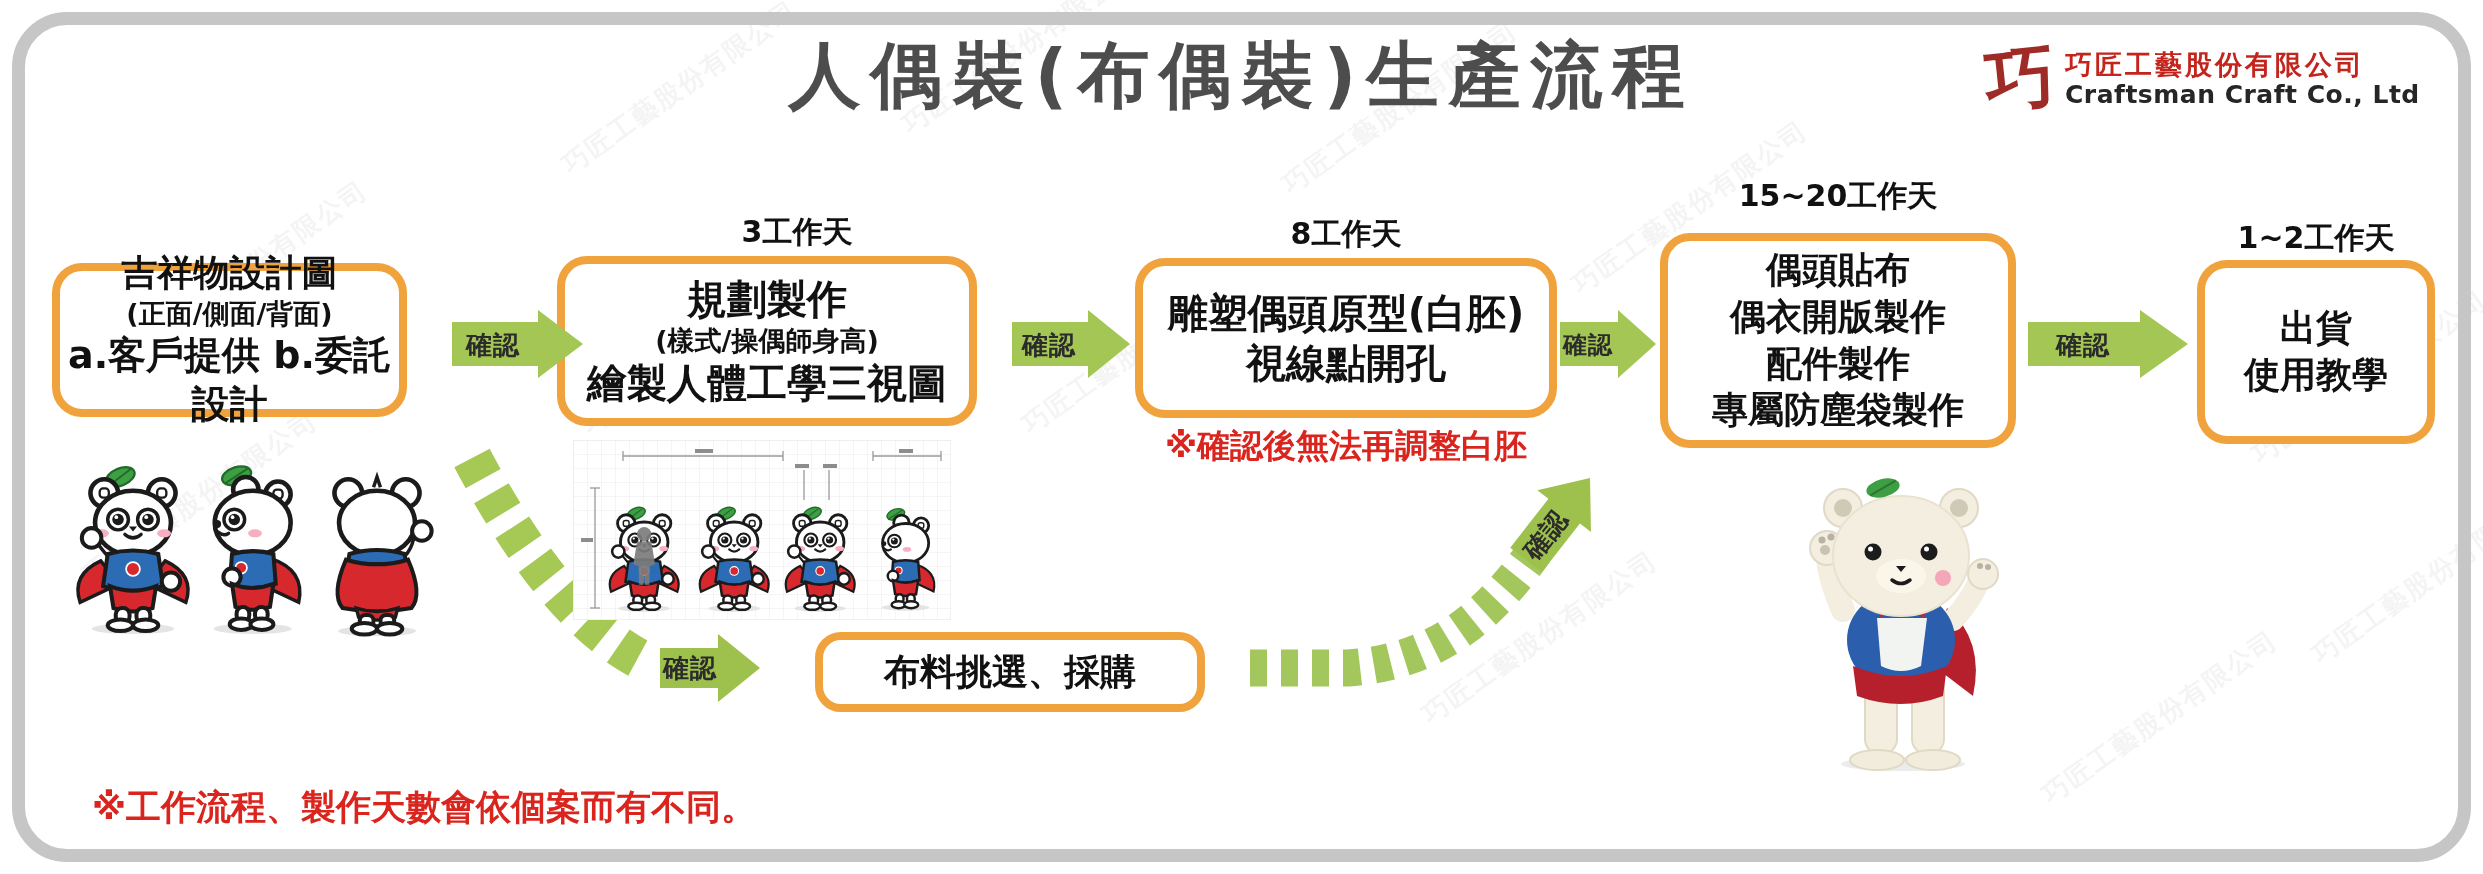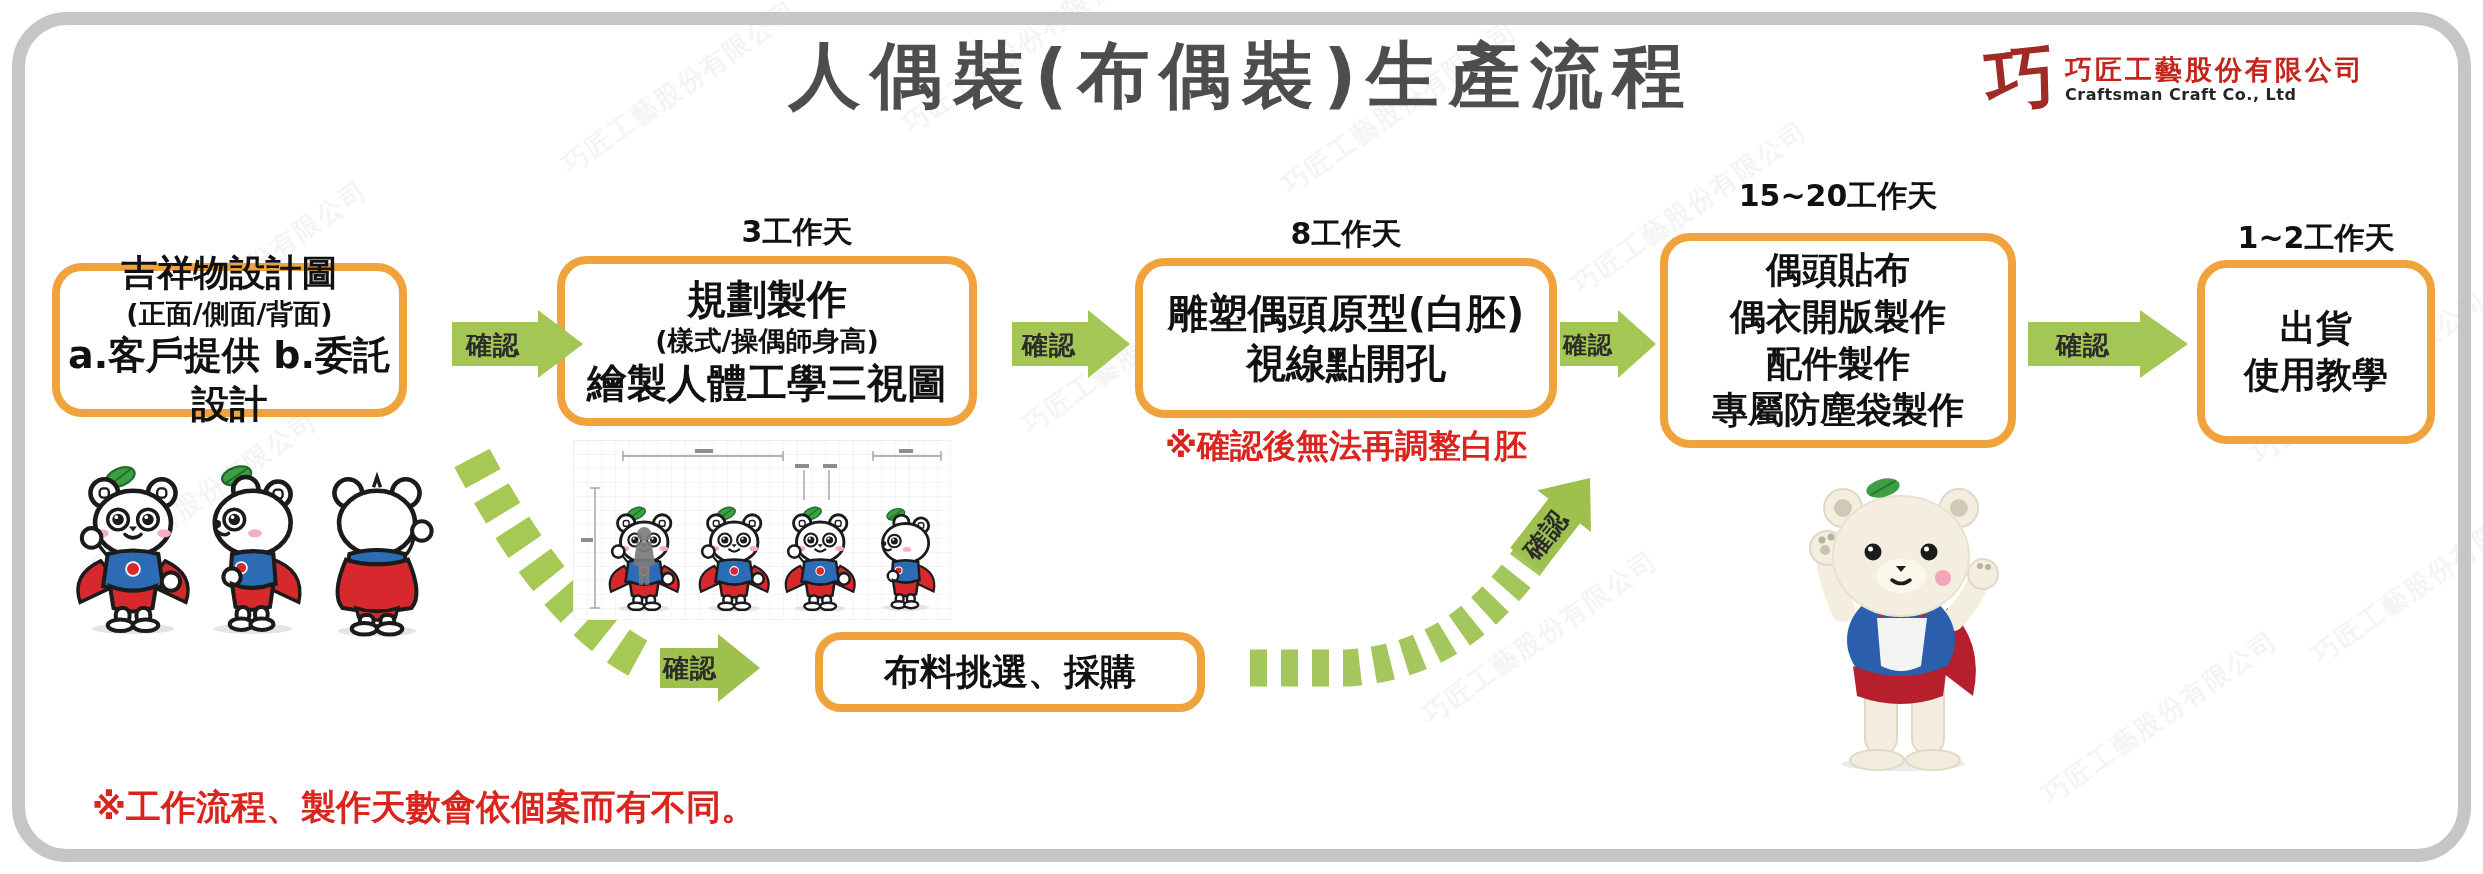--- a/index.html
+++ b/index.html
@@ -7,21 +7,21 @@
          font-family:"DejaVu Sans","Liberation Sans",sans-serif;color:#111;}
   .frame{position:absolute;left:12px;top:12px;right:12px;bottom:12px;
          border:13px solid #c6c6c6;border-radius:55px;pointer-events:none;z-index:3;}
   .title{position:absolute;left:0;right:0;top:28px;text-align:center;
          font-size:72px;font-weight:bold;color:#4d4d4d;letter-spacing:10px;z-index:2;}
   
   .logo{position:absolute;left:1985px;top:44px;display:flex;align-items:center;gap:10px;z-index:2;}
   .logo-glyph{font-family:"DejaVu Serif","Liberation Serif",serif;font-size:70px;line-height:70px;
               color:#9e2b25;font-weight:bold;transform:rotate(-6deg);}
   .logo-zh{font-size:27px;font-weight:bold;color:#c3251d;letter-spacing:3px;line-height:1.15;}
-  .logo-en{font-size:16px;font-weight:bold;color:#262626;letter-spacing:.5px;}
+  .logo-en{font-size:25px;font-weight:bold;color:#262626;letter-spacing:.5px;}
   
   .step{position:absolute;background:#fff;border:8px solid #f0a33c;border-radius:30px;
         display:flex;flex-direction:column;justify-content:center;align-items:center;
         text-align:center;z-index:2;box-sizing:border-box;}
   .l-xl{font-size:40px;font-weight:bold;line-height:1.25;}
   .l-lg{font-size:36px;font-weight:bold;line-height:1.3;}
   .l-md{font-size:38px;font-weight:bold;line-height:1.3;}
   .l-sm{font-size:27px;font-weight:bold;line-height:1.25;text-align:right;}
   .duration{position:absolute;transform:translateX(-50%);font-size:30px;font-weight:600;
             color:#111;z-index:2;white-space:nowrap;}

